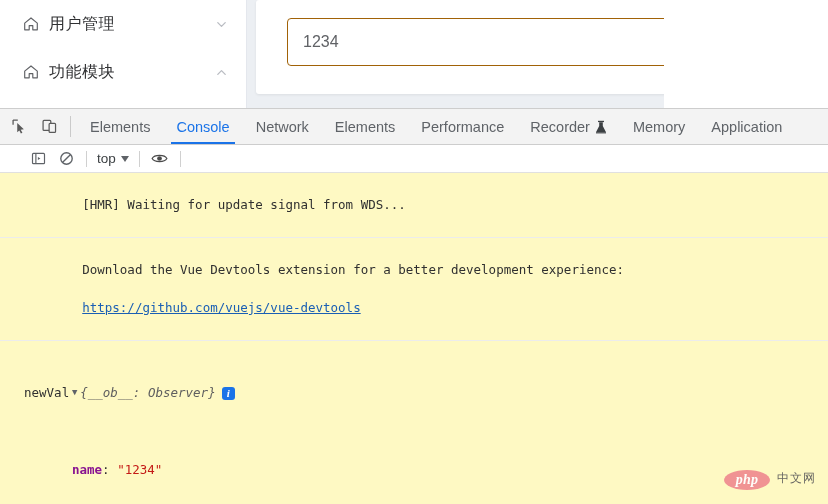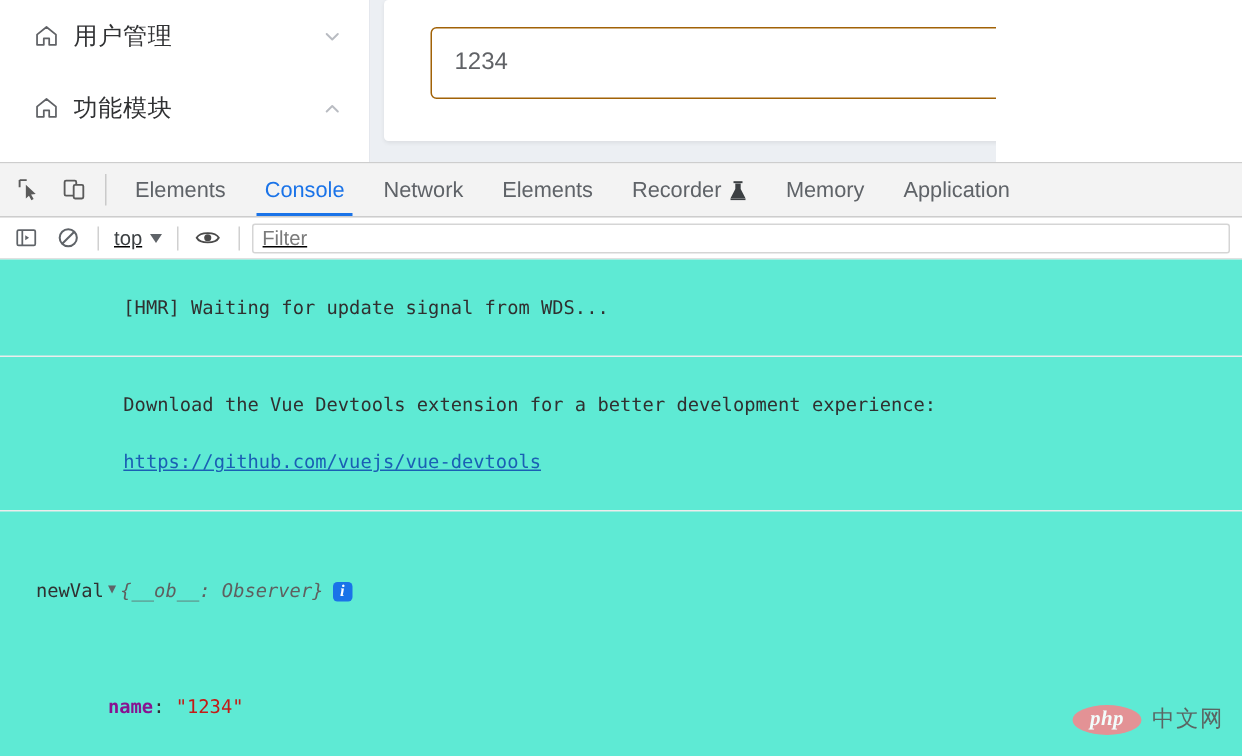--- a/index.html
+++ b/index.html
@@ -159,23 +159,22 @@
   .dt-tab .flask svg { display: block; }
 
   
   .dt-filterbar {
     height: 28px;
     min-height: 28px;
     background: #ffffff;
     border-bottom: 1px solid #e0e0e0;
     display: flex;
     align-items: center;
-    padding-left: 3px;
+    padding-left: 24px;
     gap: 0;
-    text-decoration: underline;
   }
   .fb-icon {
     width: 28px; height: 24px;
     display: flex; align-items: center; justify-content: center;
     color: #5f6368;
   }
   .fb-icon svg { display: block; }
   .fb-sep { width: 1px; height: 16px; background: #d0d0d0; margin: 0 6px; }
   .fb-context {
     display: flex; align-items: center; gap: 5px;
@@ -202,21 +201,21 @@
     padding: 0 6px;
     outline: none;
     font-family: "Liberation Sans", sans-serif;
   }
   .fb-filter::placeholder { color: #7a7a7a; }
 
   
   .dt-console {
     flex: 1 1 auto;
     overflow: hidden;
-    background: #5eead4;
+    background: #fef9c3;
     font-family: "DejaVu Sans Mono", "Liberation Mono", monospace;
     font-size: 12.5px;
     line-height: 19px;
     color: #303030;
   }
   .msg {
     border-bottom: 1px solid #ececec;
     padding: 3px 0 4px 22px;
     white-space: pre-wrap;
   }
@@ -285,21 +284,21 @@
     font-family: "Liberation Serif", serif;
     font-style: italic;
     font-weight: bold;
     font-size: 14px;
     line-height: 20px;
     text-align: center;
     letter-spacing: .3px;
   }
   .wm-text {
     color: #5a5a5a;
-    font-size: 15px;
+    font-size: 12px;
     font-family: Liberation Mono, monospace;
     letter-spacing: 1px;
   }
 </style>
 </head>
 <body>
 
 <div id="app">
 
   <div class="page">
@@ -372,20 +371,23 @@
       <div class="dt-tab active">
         <span>Console</span>
       </div>
       <div class="dt-tab">
         <span>Network</span>
       </div>
       <div class="dt-tab">
         <span>Elements</span>
       </div>
       <div class="dt-tab">
+        <span>Performance</span>
+      </div>
+      <div class="dt-tab">
         <span>Recorder</span>
         <span class="flask">
           <svg width="12" height="14" viewBox="0 0 12 14" fill="#3c4043">
             <rect x="3" y="0.8" width="6" height="1.3"></rect>
             <path d="M4.2 2.3 L4.2 6.0 L1.1 12.0 L10.9 12.0 L7.8 6.0 L7.8 2.3 Z"></path>
             <rect x="1" y="12.2" width="10" height="1.2"></rect>
           </svg>
         </span>
       </div>
       <div class="dt-tab">
@@ -424,21 +426,20 @@
 
       <div class="fb-icon">
         <svg width="17" height="15" viewBox="0 0 18 14" fill="none" stroke="#4a4a4a" stroke-width="1.3">
           <path d="M1.2 7 C3.6 2.6, 14.4 2.6, 16.8 7 C14.4 11.4, 3.6 11.4, 1.2 7 Z"></path>
           <circle cx="9" cy="7" r="2.5" fill="#4a4a4a" stroke="none"></circle>
         </svg>
       </div>
 
       <div class="fb-sep"></div>
 
-      <input class="fb-filter" type="text" placeholder="Filter" style="">
     </div>
 
     <div class="dt-console">
 
       <div class="msg">
         <span>[HMR] Waiting for update signal from WDS...</span>
       </div>
 
       <div class="msg">
         <span>Download the Vue Devtools extension for a better development experience:</span><br>

